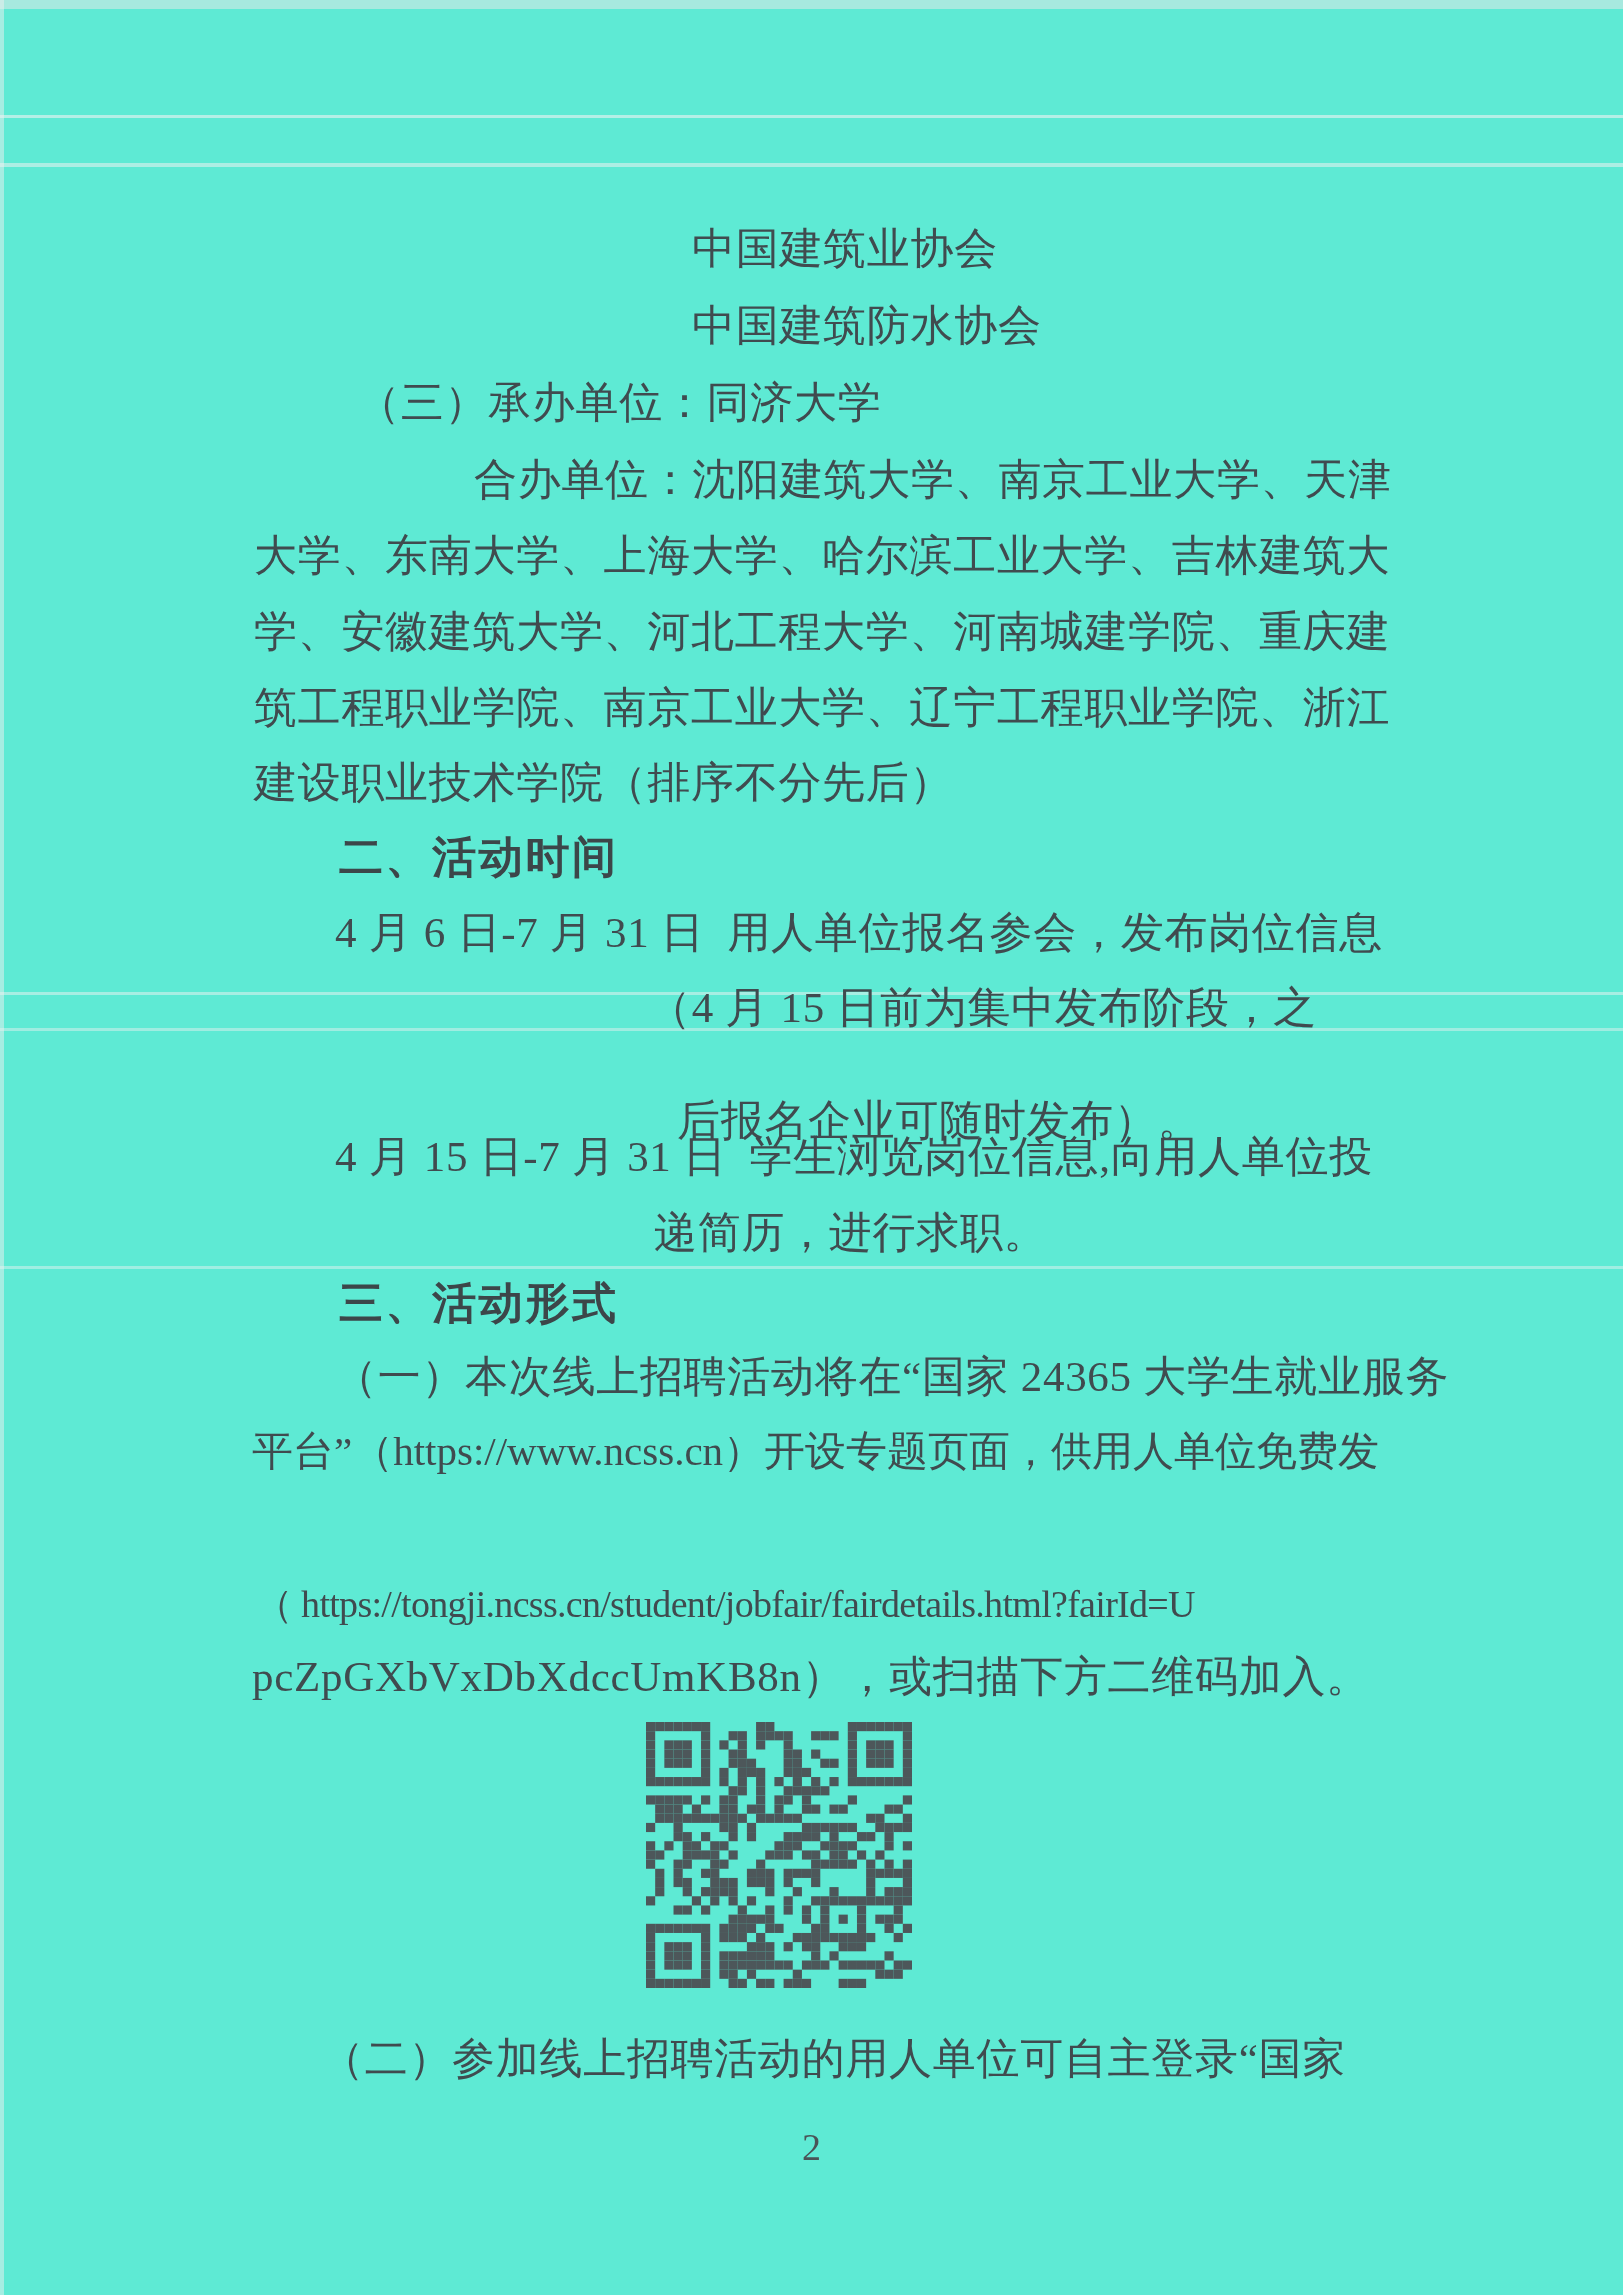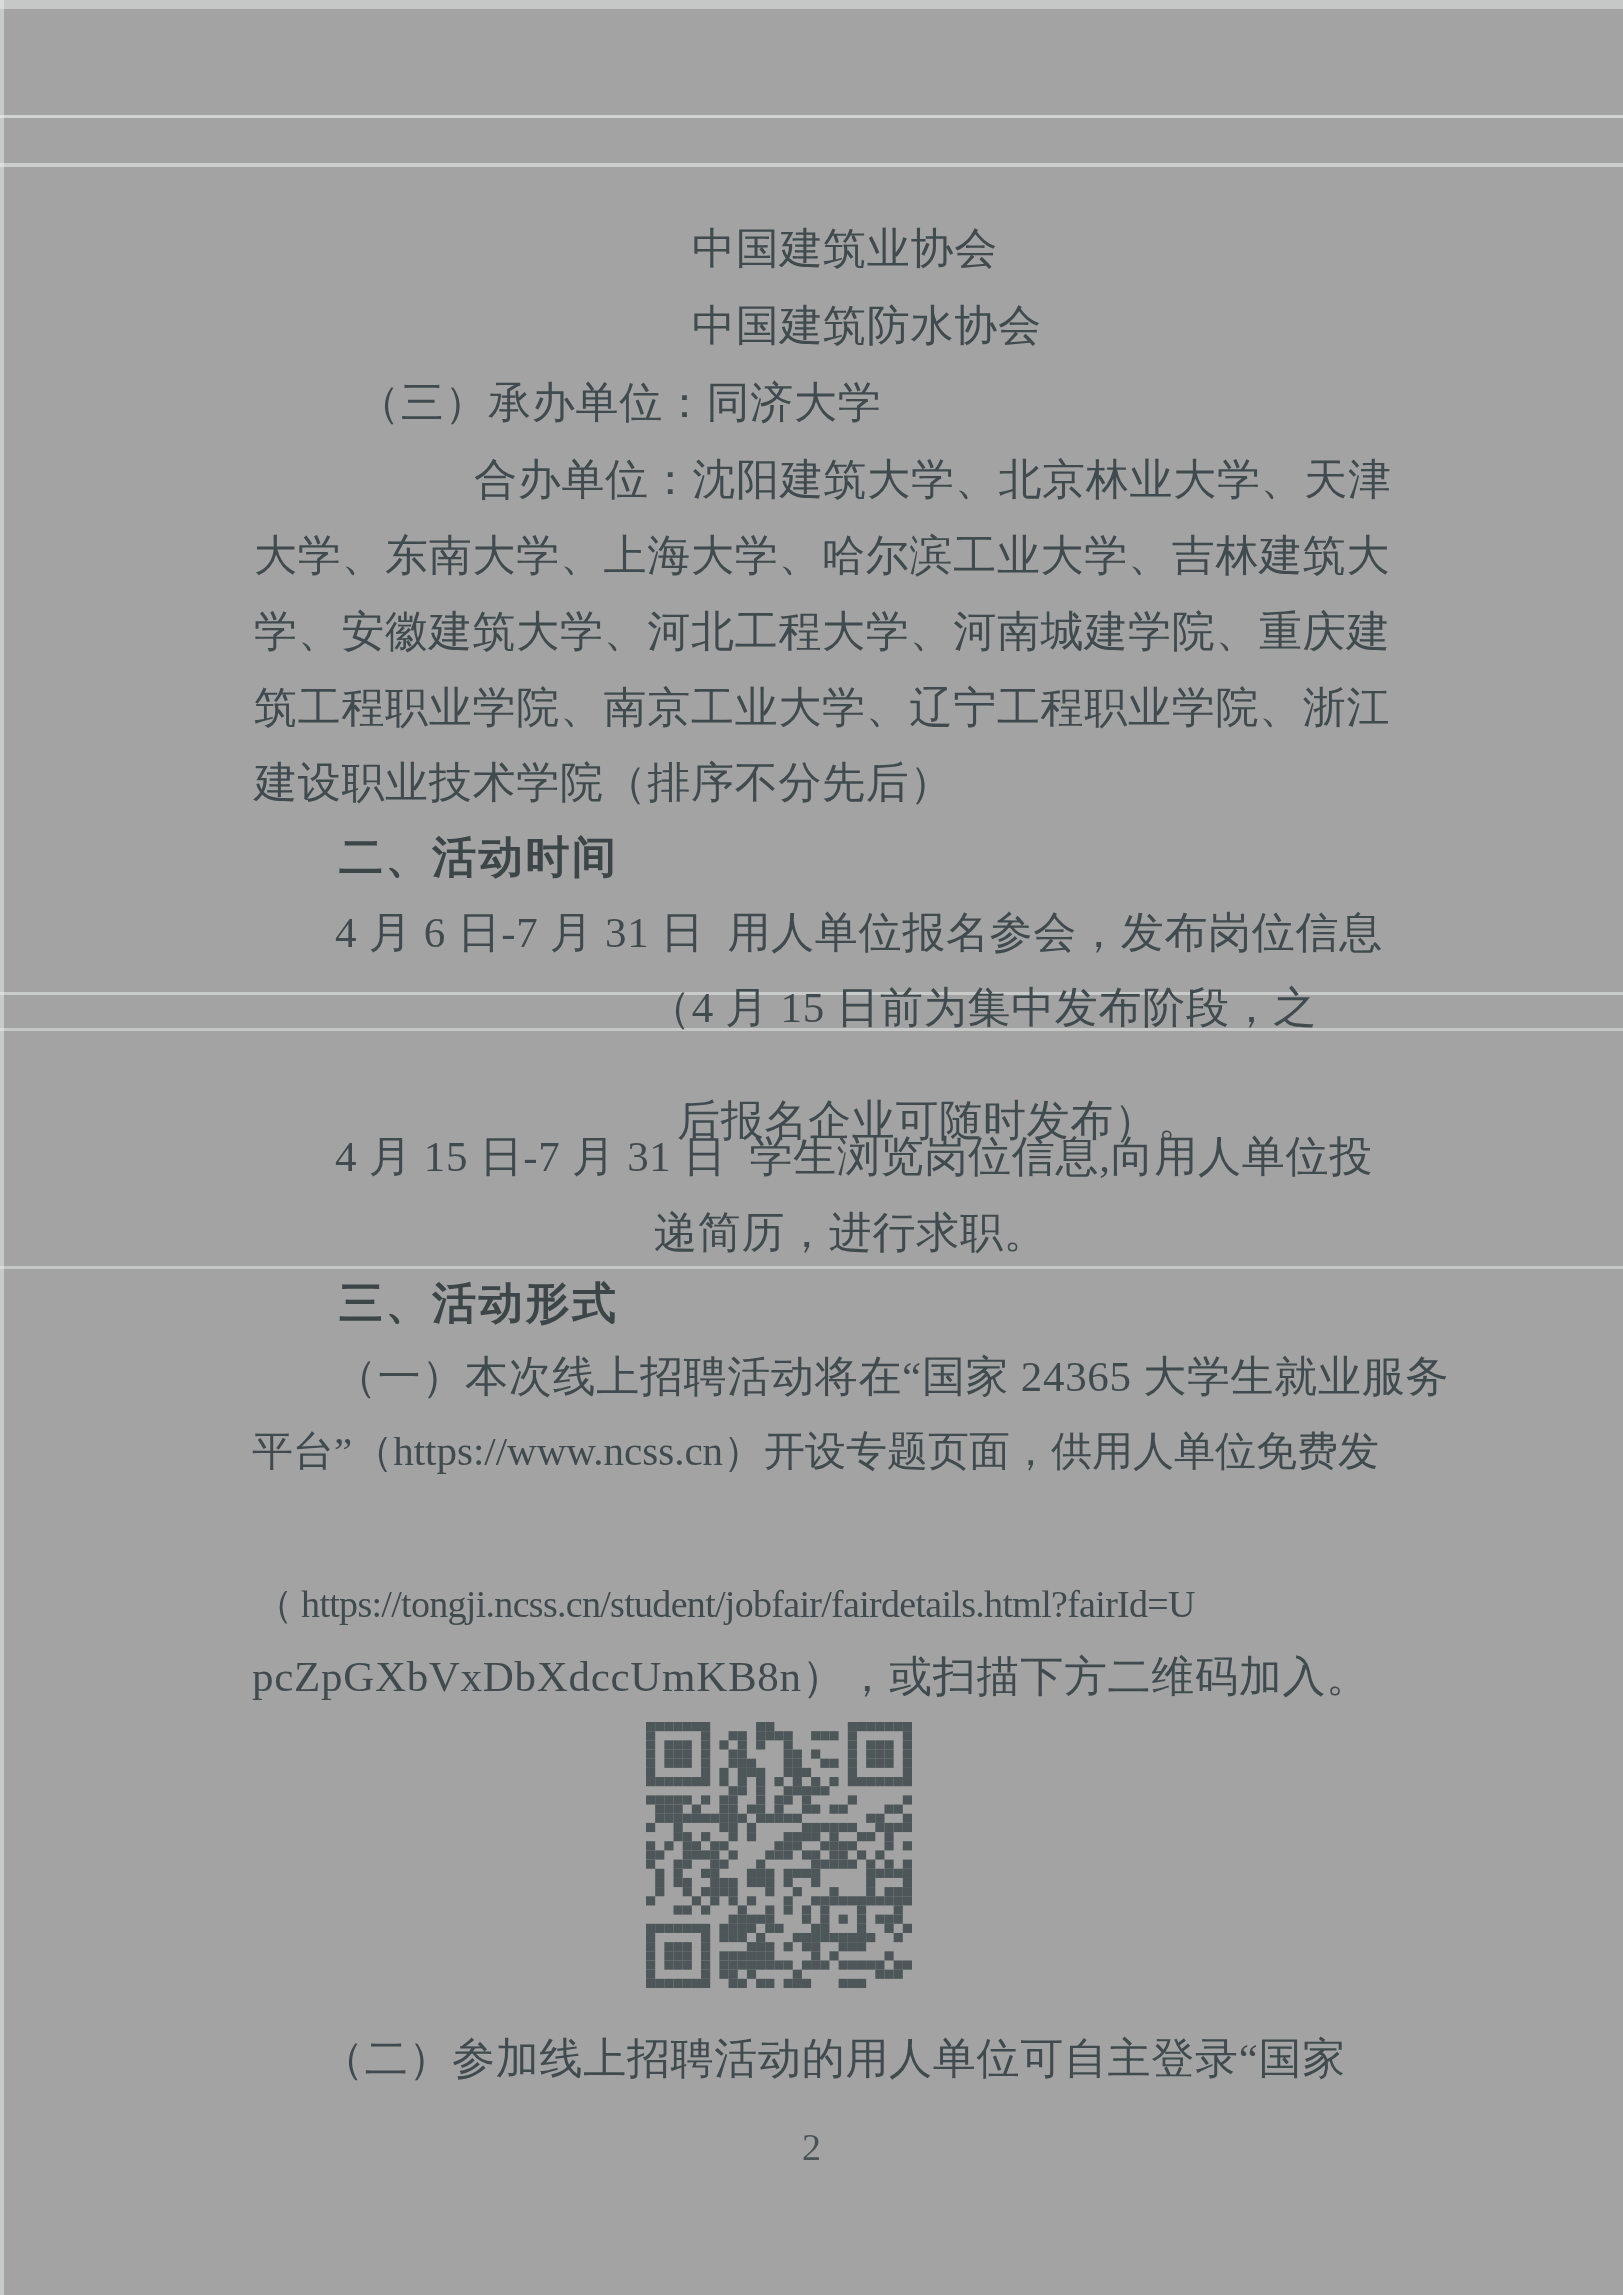--- a/index.html
+++ b/index.html
@@ -1,20 +1,20 @@
 <!DOCTYPE html>
 <html style="font-size:10.5px"><head>
 <meta charset="utf-8">
 <style>
   html,body{margin:0;padding:0;background:#ffffff;}
   .page{
     position:relative;
     width:1623px;
     height:2295px;
-    background:#a3a3a3;
+    background:#5eead4;
     overflow:hidden;
     font-family:"Liberation Serif","DejaVu Serif",serif;
     color:#404b4f;
   }
   .ln{
     position:absolute;
     font-size:43px;
     line-height:1.18;
     white-space:pre;
     letter-spacing:0.7px;
@@ -79,21 +79,21 @@
   <div class="streak s4"></div>
   <div class="streak s5"></div>
   <div class="streak s6"></div>
   <div class="edge"></div>
 
   <div class="ln l-org1">中国建筑业协会</div>
   <div class="ln l-org2">中国建筑防水协会</div>
 
   <div class="ln l-host">（三）承办单位：同济大学</div>
 
-  <div class="ln l-co1">合办单位：沈阳建筑大学、北京林业大学、天津</div>
+  <div class="ln l-co1">合办单位：沈阳建筑大学、南京工业大学、天津</div>
   <div class="ln l-co2">大学、东南大学、上海大学、哈尔滨工业大学、吉林建筑大</div>
   <div class="ln l-co4">筑工程职业学院、南京工业大学、辽宁工程职业学院、浙江</div>
   <div class="ln l-co3">学、安徽建筑大学、河北工程大学、河南城建学院、重庆建</div>
   <div class="ln l-co5">建设职业技术学院（排序不分先后）</div>
 
   <div class="ln heading l-h1">二、活动时间</div>
 
   <div class="ln l-t1">4 月 6 日-7 月 31 日  用人单位报名参会，发布岗位信息</div>
   <div class="ln l-t2">（4 月 15 日前为集中发布阶段，之</div>
   <div class="ln l-t3">后报名企业可随时发布）。</div>

